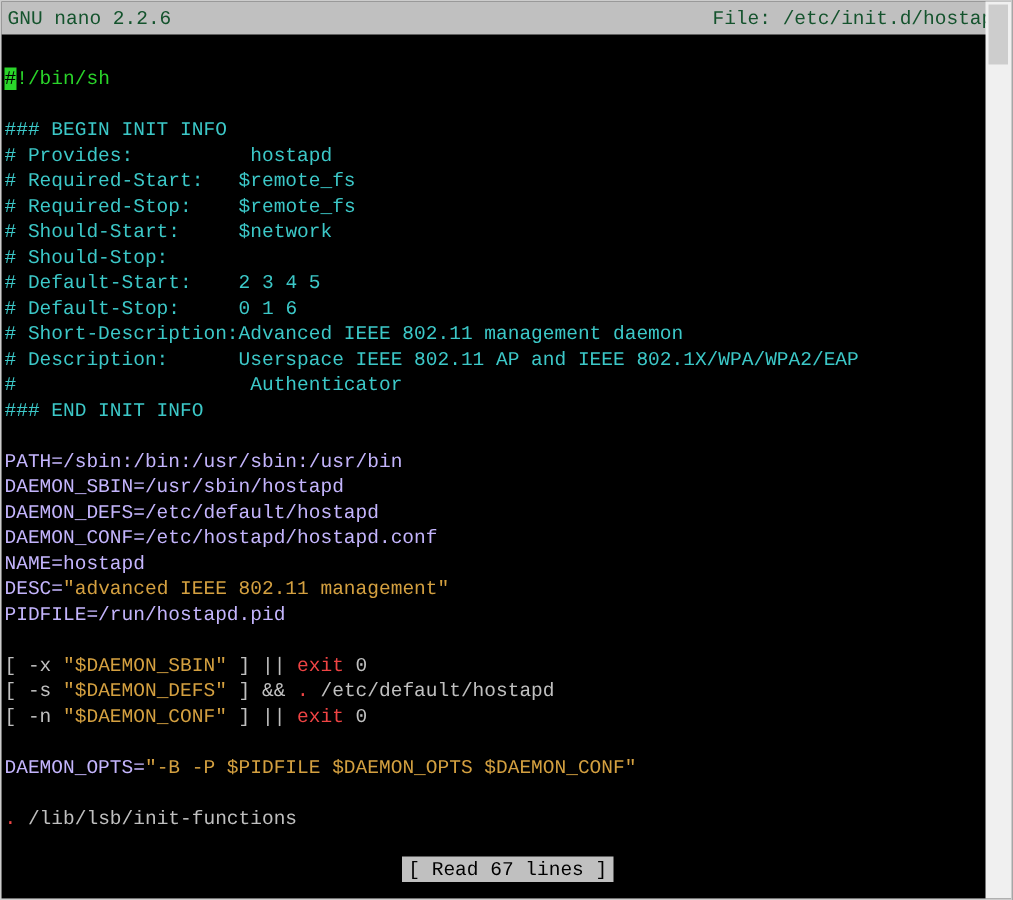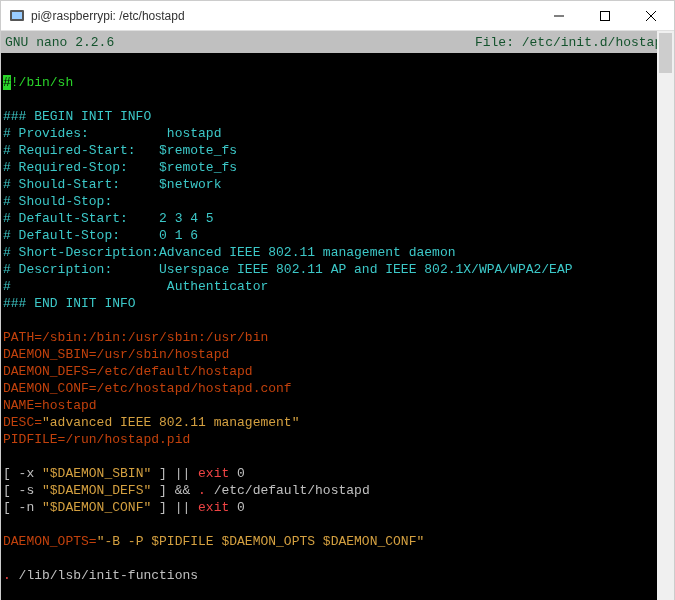--- a/index.html
+++ b/index.html
@@ -71,21 +71,21 @@
     .nano-header .version { flex: 0 0 auto; padding-right: 80px; }
     .nano-header .fileinfo { flex: 1; text-align: right; }
     .editor-body {
       flex: 1;
       padding: 4px 0 0 2px;
       overflow: hidden;
       line-height: 17px;
       white-space: pre;
     }
     .line { color: #3cc8c8; }
-    .line-ident { color: #c2410c; }
+    .line-ident { color: #c4b5fd; }
     .line-shebang { color: #2ad42a; }
     .line-plain { color: #c0c0c0; }
     .cursor-bg { background: #2ad42a; color:#000; }
     .txt-orange { color: #d4a040; }
     .txt-green { color: #ef4444; }
     .status-line {
       text-align: center;
       color: #000;
     }
     .status-inner {
@@ -108,47 +108,20 @@
       top: 2px;
       height: 40px;
       background: #cdcdcd;
       border-radius: 0;
     }
   </style>
 </head>
 <body>
 
 <div class="window">
-  <div class="titlebar">
-    <span class="title-icon">
-      <svg viewBox="0 0 16 16">
-          <rect x="1" y="2" width="14" height="11" fill="#555" rx="1"></rect>
-          <rect x="3" y="4" width="10" height="7" fill="#9cf"></rect>
-        </svg>
-    </span>
-    <span class="title-text">pi@raspberrypi: /etc/hostapd</span>
-    <div class="window-controls">
-      <div class="win-btn">
-        <svg width="10" height="10">
-            <line x1="0" y1="5" x2="10" y2="5" stroke="#000" stroke-width="1"></line>
-          </svg>
-      </div>
-      <div class="win-btn">
-        <svg width="10" height="10">
-            <rect x="0.5" y="0.5" width="9" height="9" fill="none" stroke="#000" stroke-width="1"></rect>
-          </svg>
-      </div>
-      <div class="win-btn close">
-        <svg width="10" height="10">
-            <line x1="0" y1="0" x2="10" y2="10" stroke="#000" stroke-width="1"></line>
-            <line x1="10" y1="0" x2="0" y2="10" stroke="#000" stroke-width="1"></line>
-          </svg>
-      </div>
-    </div>
-  </div>
 
   <div class="terminal">
     <div class="nano-header">
       <span class="version">GNU nano 2.2.6</span>
       <span class="fileinfo">File: /etc/init.d/hostapd</span>
     </div>
 
     <div class="editor-body"><div class="line"> </div><div class="line line-shebang"><span class="cursor-bg">#</span><span>!/bin/sh</span></div><div class="line"> </div><div class="line">### BEGIN INIT INFO</div><div class="line"><span># Provides:</span>          <span>hostapd</span></div><div class="line"><span># Required-Start:</span>   <span>$remote_fs</span></div><div class="line"><span># Required-Stop:</span>    <span>$remote_fs</span></div><div class="line"><span># Should-Start:</span>     <span>$network</span></div><div class="line"># Should-Stop:</div><div class="line"><span># Default-Start:</span>    <span>2 3 4 5</span></div><div class="line"><span># Default-Stop:</span>     <span>0 1 6</span></div><div class="line"><span># Short-Description:</span><span>Advanced IEEE 802.11 management daemon</span></div><div class="line"><span># Description:</span>      <span>Userspace IEEE 802.11 AP and IEEE 802.1X/WPA/WPA2/EAP</span></div><div class="line">#                    <span>Authenticator</span></div><div class="line">### END INIT INFO</div><div class="line"> </div><div class="line line-ident">PATH=/sbin:/bin:/usr/sbin:/usr/bin</div><div class="line line-ident">DAEMON_SBIN=/usr/sbin/hostapd</div><div class="line line-ident">DAEMON_DEFS=/etc/default/hostapd</div><div class="line line-ident">DAEMON_CONF=/etc/hostapd/hostapd.conf</div><div class="line line-ident">NAME=hostapd</div><div class="line"><span class="line-ident">DESC=</span><span class="txt-orange">"advanced IEEE 802.11 management"</span></div><div class="line line-ident">PIDFILE=/run/hostapd.pid</div><div class="line"> </div><div class="line"><span class="line-plain">[ -x </span><span class="txt-orange">"$DAEMON_SBIN"</span><span class="line-plain"> ] || </span><span class="txt-green">exit</span><span class="line-plain"> 0</span></div><div class="line"><span class="line-plain">[ -s </span><span class="txt-orange">"$DAEMON_DEFS"</span><span class="line-plain"> ] &amp;&amp; </span><span class="txt-green">. </span><span class="line-plain">/etc/default/hostapd</span></div><div class="line"><span class="line-plain">[ -n </span><span class="txt-orange">"$DAEMON_CONF"</span><span class="line-plain"> ] || </span><span class="txt-green">exit</span><span class="line-plain"> 0</span></div><div class="line"> </div><div class="line"><span class="line-ident">DAEMON_OPTS=</span><span class="txt-orange">"-B -P $PIDFILE $DAEMON_OPTS $DAEMON_CONF"</span></div><div class="line"> </div><div class="line"><span class="txt-green">. </span><span class="line-plain">/lib/lsb/init-functions</span></div><div class="line"> </div><div class="status-line"><span class="status-inner">[ Read 67 lines ]</span></div></div>
 
     <div class="scrollbar">

